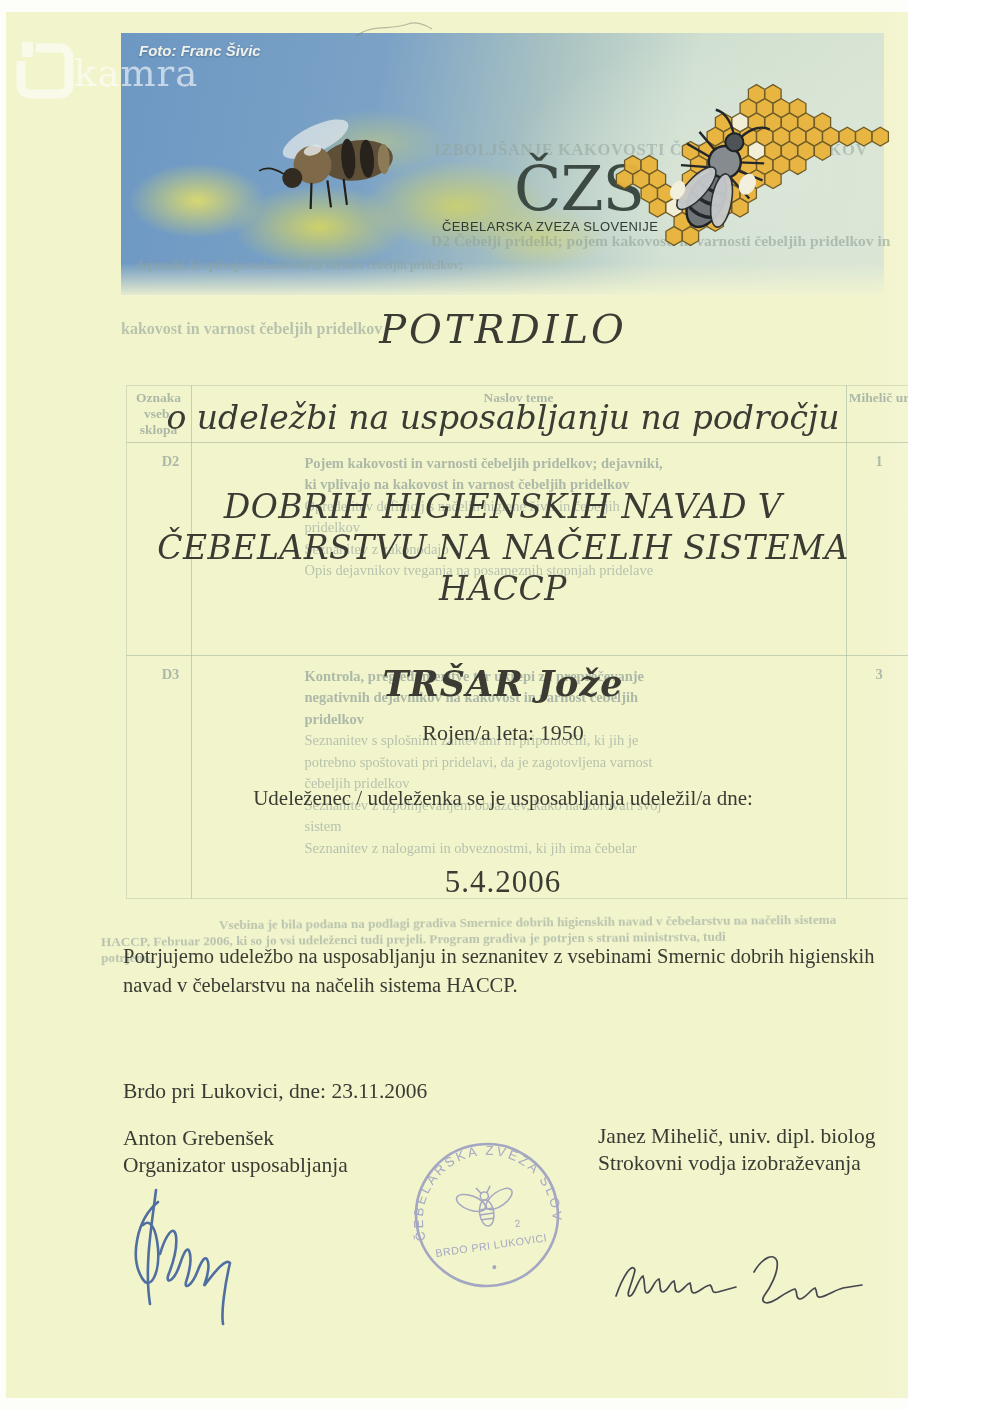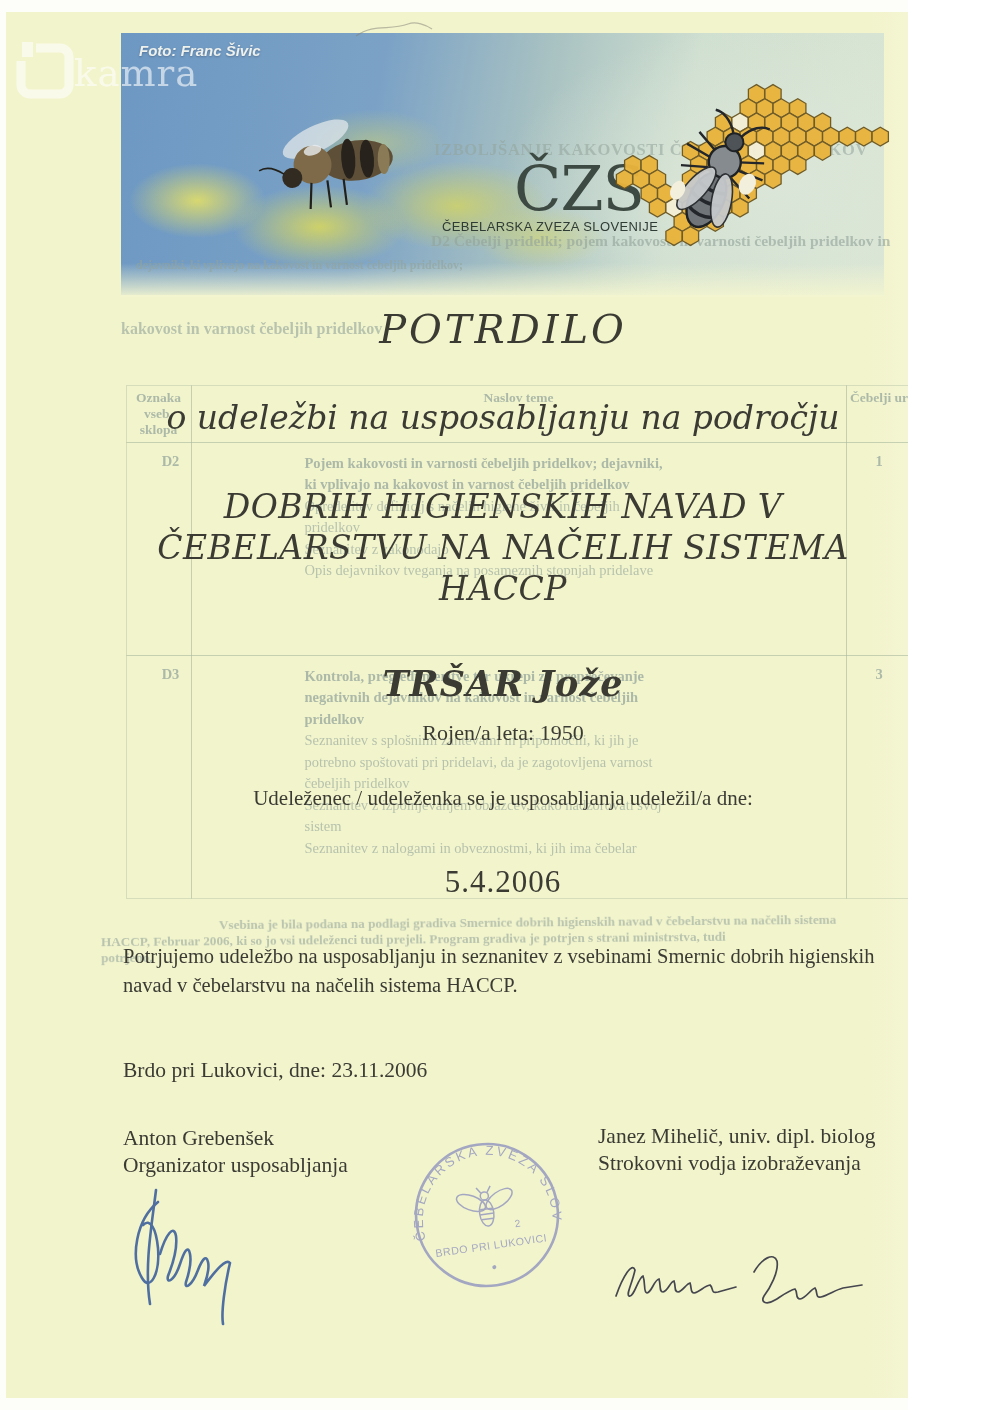--- a/index.html
+++ b/index.html
@@ -112,21 +112,21 @@
     </div>
 
     <div class="ghost g-iz">IZBOLJŠANJE KAKOVOSTI ČEBELJIH PRIDELKOV</div>
     <div class="ghost g-d2a">D2 Čebelji pridelki; pojem kakovosti in varnosti čebeljih pridelkov in</div>
     <div class="ghost g-d2b">dejavniki, ki vplivajo na kakovost in varnost čebeljih pridelkov;</div>
     <div class="ghost g-d3b">kakovost in varnost čebeljih pridelkov</div>
 
     <div class="ghost-table">
       <div class="gt-cell gt-head">Oznaka vseb. sklopa</div>
       <div class="gt-cell gt-head">Naslov teme</div>
-      <div class="gt-cell gt-head">Čebelji ur</div>
+      <div class="gt-cell gt-head">Mihelič ur</div>
 
       <div class="gt-cell gt-code">D2</div>
       <div class="gt-cell gt-topic">
         <b>Pojem kakovosti in varnosti čebeljih pridelkov; dejavniki, ki vplivajo na kakovost in varnost čebeljih pridelkov</b>
         <div>Opredelitev definicij s načelih higiene živil in čebeljih pridelkov</div>
         <div>Seznanitev z zakonodajo</div>
         <div>Opis dejavnikov tveganja na posameznih stopnjah pridelave</div>
       </div>
       <div class="gt-cell gt-hours">1</div>
 
@@ -250,21 +250,21 @@
       <div>HACCP</div>
     </div>
     <div class="cert center-col script t-name" style="position:absolute;">TRŠAR Jože</div>
     <div class="cert center-col t-born" style="position:absolute;">Rojen/a leta: 1950</div>
     <div class="cert center-col t-attend" style="position:absolute;">Udeleženec / udeleženka se je usposabljanja udeležil/a  dne:</div>
     <div class="cert center-col t-date" style="position:absolute;">5.4.2006</div>
     <div class="cert t-par" style="position:absolute;">
       <div>Potrjujemo udeležbo na usposabljanju in seznanitev z vsebinami Smernic dobrih higienskih</div>
       <div>navad v čebelarstvu na načelih sistema HACCP.</div>
     </div>
-    <div class="cert t-place" style="position:absolute;">Brdo pri Lukovici, dne: 23.11.2006</div>
+    <div class="cert t-place" style="position:absolute;margin-top:21px;">Brdo pri Lukovici, dne: 23.11.2006</div>
 
     <div class="cert sig-block sig-left" style="position:absolute;">
       <div>Anton Grebenšek</div>
       <div>Organizator usposabljanja</div>
     </div>
     <div class="cert sig-block sig-right" style="position:absolute;">
       <div>Janez Mihelič, univ. dipl. biolog</div>
       <div>Strokovni vodja izobraževanja</div>
     </div>
 

